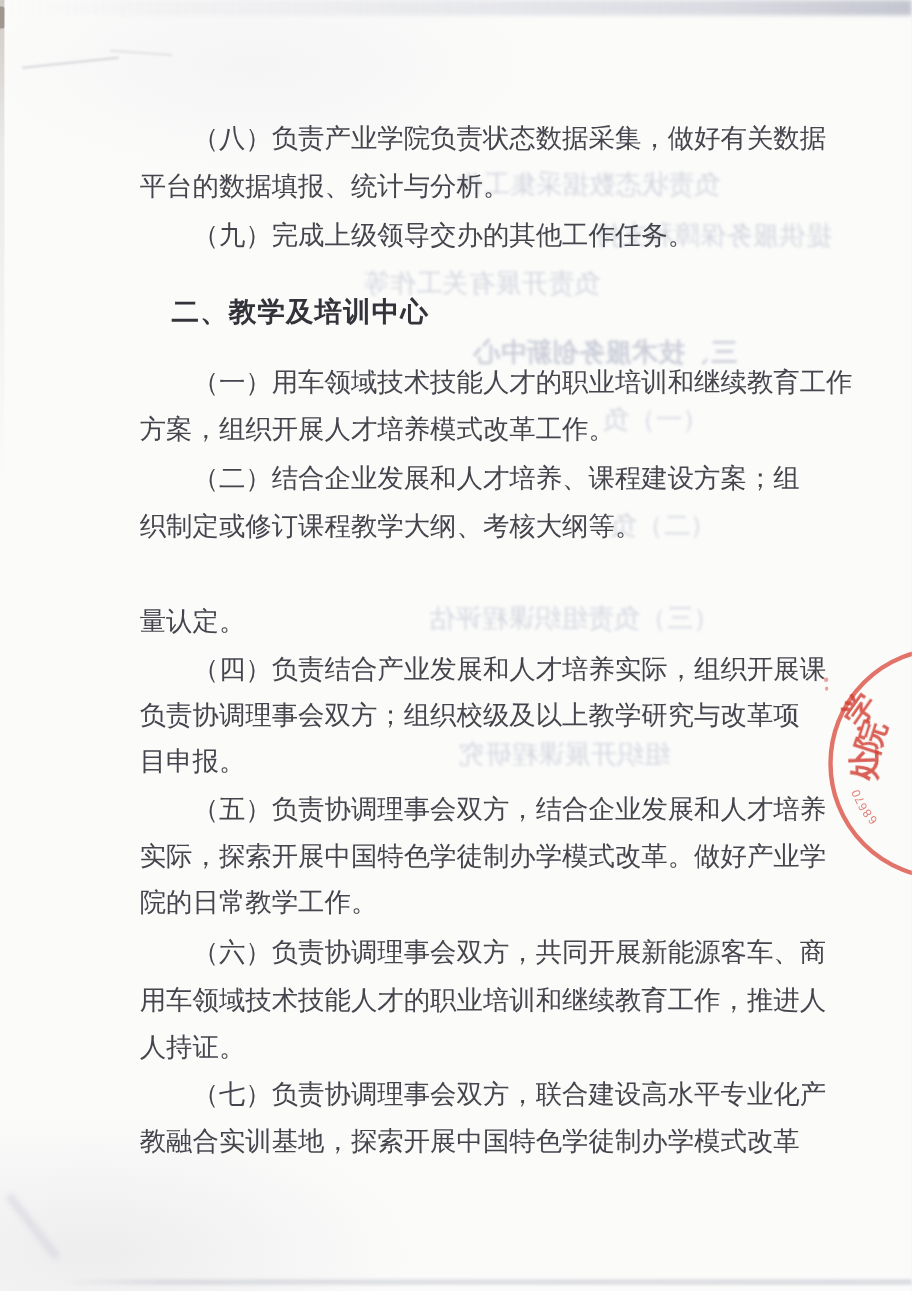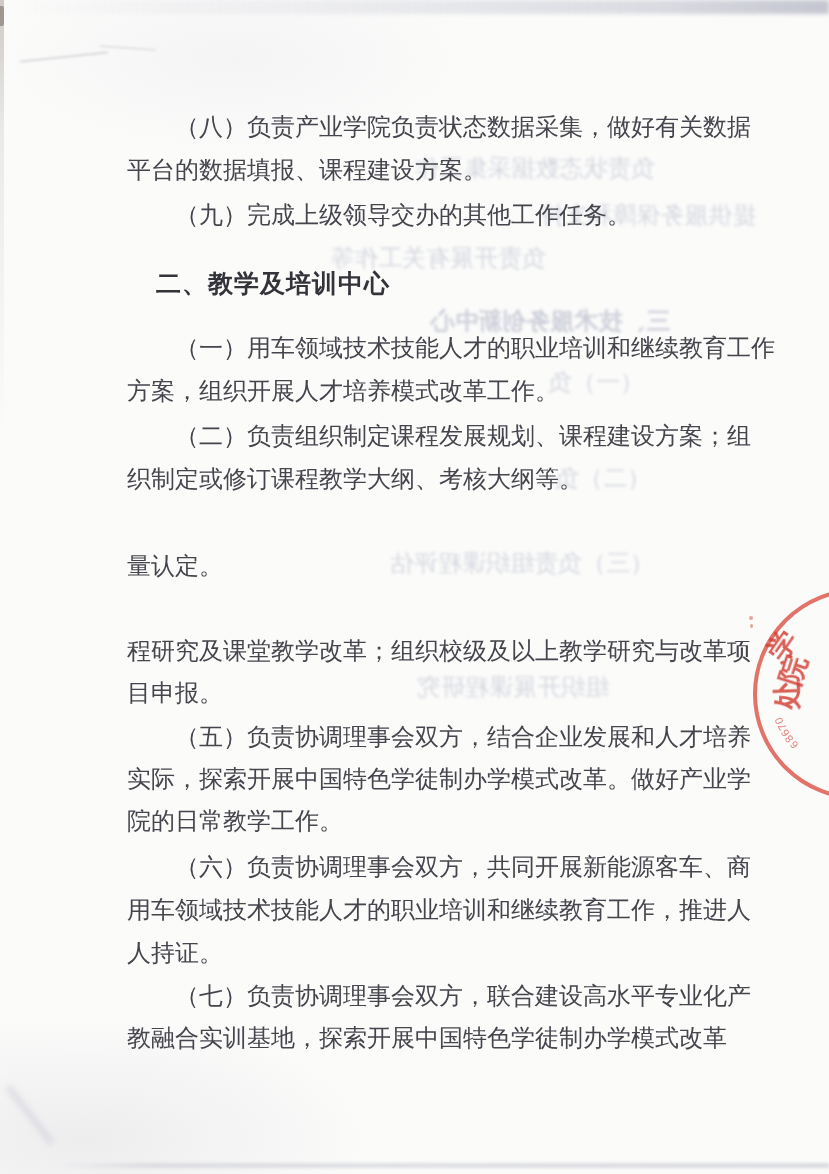--- a/index.html
+++ b/index.html
@@ -27,21 +27,21 @@
   .corner-fold{position:absolute;left:-6px;top:1112px;width:72px;height:6px;background:rgba(198,198,210,.5);transform:rotate(52deg);filter:blur(3px);}
   .bottom-edge{position:absolute;left:58px;right:0;top:1163px;height:5px;
     background:linear-gradient(90deg, rgba(194,195,205,0), rgba(194,195,205,.45) 12%, rgba(185,187,200,.5));
     filter:blur(1.5px);}
 
   
   .ln{position:absolute;left:127px;width:628px;font-size:24px;line-height:30px;
     color:#45454d;letter-spacing:0;white-space:nowrap;}
   .ind{text-indent:48px;}
   .hd{position:absolute;left:156px;top:269px;font-size:25px;line-height:30px;color:#33333a;
-    font-family:Liberation Serif, serif;font-weight:700;letter-spacing:1px;white-space:nowrap;}
+    font-family:Liberation Sans, sans-serif;font-weight:700;letter-spacing:1px;white-space:nowrap;}
   .l0{top:112px}.l1{top:155px}.l2{top:200px}
   .l3{top:333px}.l4{top:376px}.l5{top:421px}.l6{top:464px}.l7{top:507px}
   .l8{top:551px}.l9{top:594px}.l10{top:636px}.l11{top:678px}.l12{top:722px}
   .l13{top:764px}.l14{top:806px}.l15{top:852px}.l16{top:895px}.l17{top:938px}
   .l18{top:981px}.l19{top:1023px}
 
   
   .bleed{position:absolute;transform:scaleX(-1);color:#b6bac8;opacity:.55;
     filter:blur(1.4px);font-size:24px;line-height:30px;white-space:nowrap;
     font-family:"Liberation Serif", serif;}
@@ -86,31 +86,32 @@
   <div class="bleed b0">负责状态数据采集工作</div>
   <div class="bleed b1">提供服务保障和支持</div>
   <div class="bleed b2">负责开展有关工作等</div>
   <div class="bleed bleed-bold b3">三、技术服务创新中心</div>
   <div class="bleed b4">（一）负</div>
   <div class="bleed b5">（二）负</div>
   <div class="bleed b6">（三）负责组织课程评估</div>
   <div class="bleed b7">组织开展课程研究</div>
 
   <div class="ln ind l0">（八）负责产业学院负责状态数据采集，做好有关数据</div>
-  <div class="ln l1">平台的数据填报、课程建设方案。</div>
+  <div class="ln l1">平台的数据填报、统计与分析。</div>
   <div class="ln ind l2">（九）完成上级领导交办的其他工作任务。</div>
 
   <div class="hd">二、教学及培训中心</div>
 
   <div class="ln ind l3">（一）用车领域技术技能人才的职业培训和继续教育工作</div>
   <div class="ln l4">方案，组织开展人才培养模式改革工作。</div>
-  <div class="ln ind l5">（二）负责组织制定课程发展规划、课程建设方案；组</div>
+  <div class="ln ind l5">（二）结合企业发展和人才培养、课程建设方案；组</div>
   <div class="ln l6">织制定或修订课程教学大纲、考核大纲等。</div>
   <div class="ln l8">量认定。</div>
-  <div class="ln l10">程研究及课堂教学改革；组织校级及以上教学研究与改革项</div>
+  <div class="ln ind l9">（四）负责结合产业发展和人才培养实际，组织开展课</div>
+  <div class="ln l10">负责协调理事会双方；组织校级及以上教学研究与改革项</div>
   <div class="ln l11">目申报。</div>
   <div class="ln ind l12">（五）负责协调理事会双方，结合企业发展和人才培养</div>
   <div class="ln l13">实际，探索开展中国特色学徒制办学模式改革。做好产业学</div>
   <div class="ln l14">院的日常教学工作。</div>
   <div class="ln ind l15">（六）负责协调理事会双方，共同开展新能源客车、商</div>
   <div class="ln l16">用车领域技术技能人才的职业培训和继续教育工作，推进人</div>
   <div class="ln l17">人持证。</div>
   <div class="ln ind l18">（七）负责协调理事会双方，联合建设高水平专业化产</div>
   <div class="ln l19">教融合实训基地，探索开展中国特色学徒制办学模式改革</div>
 

